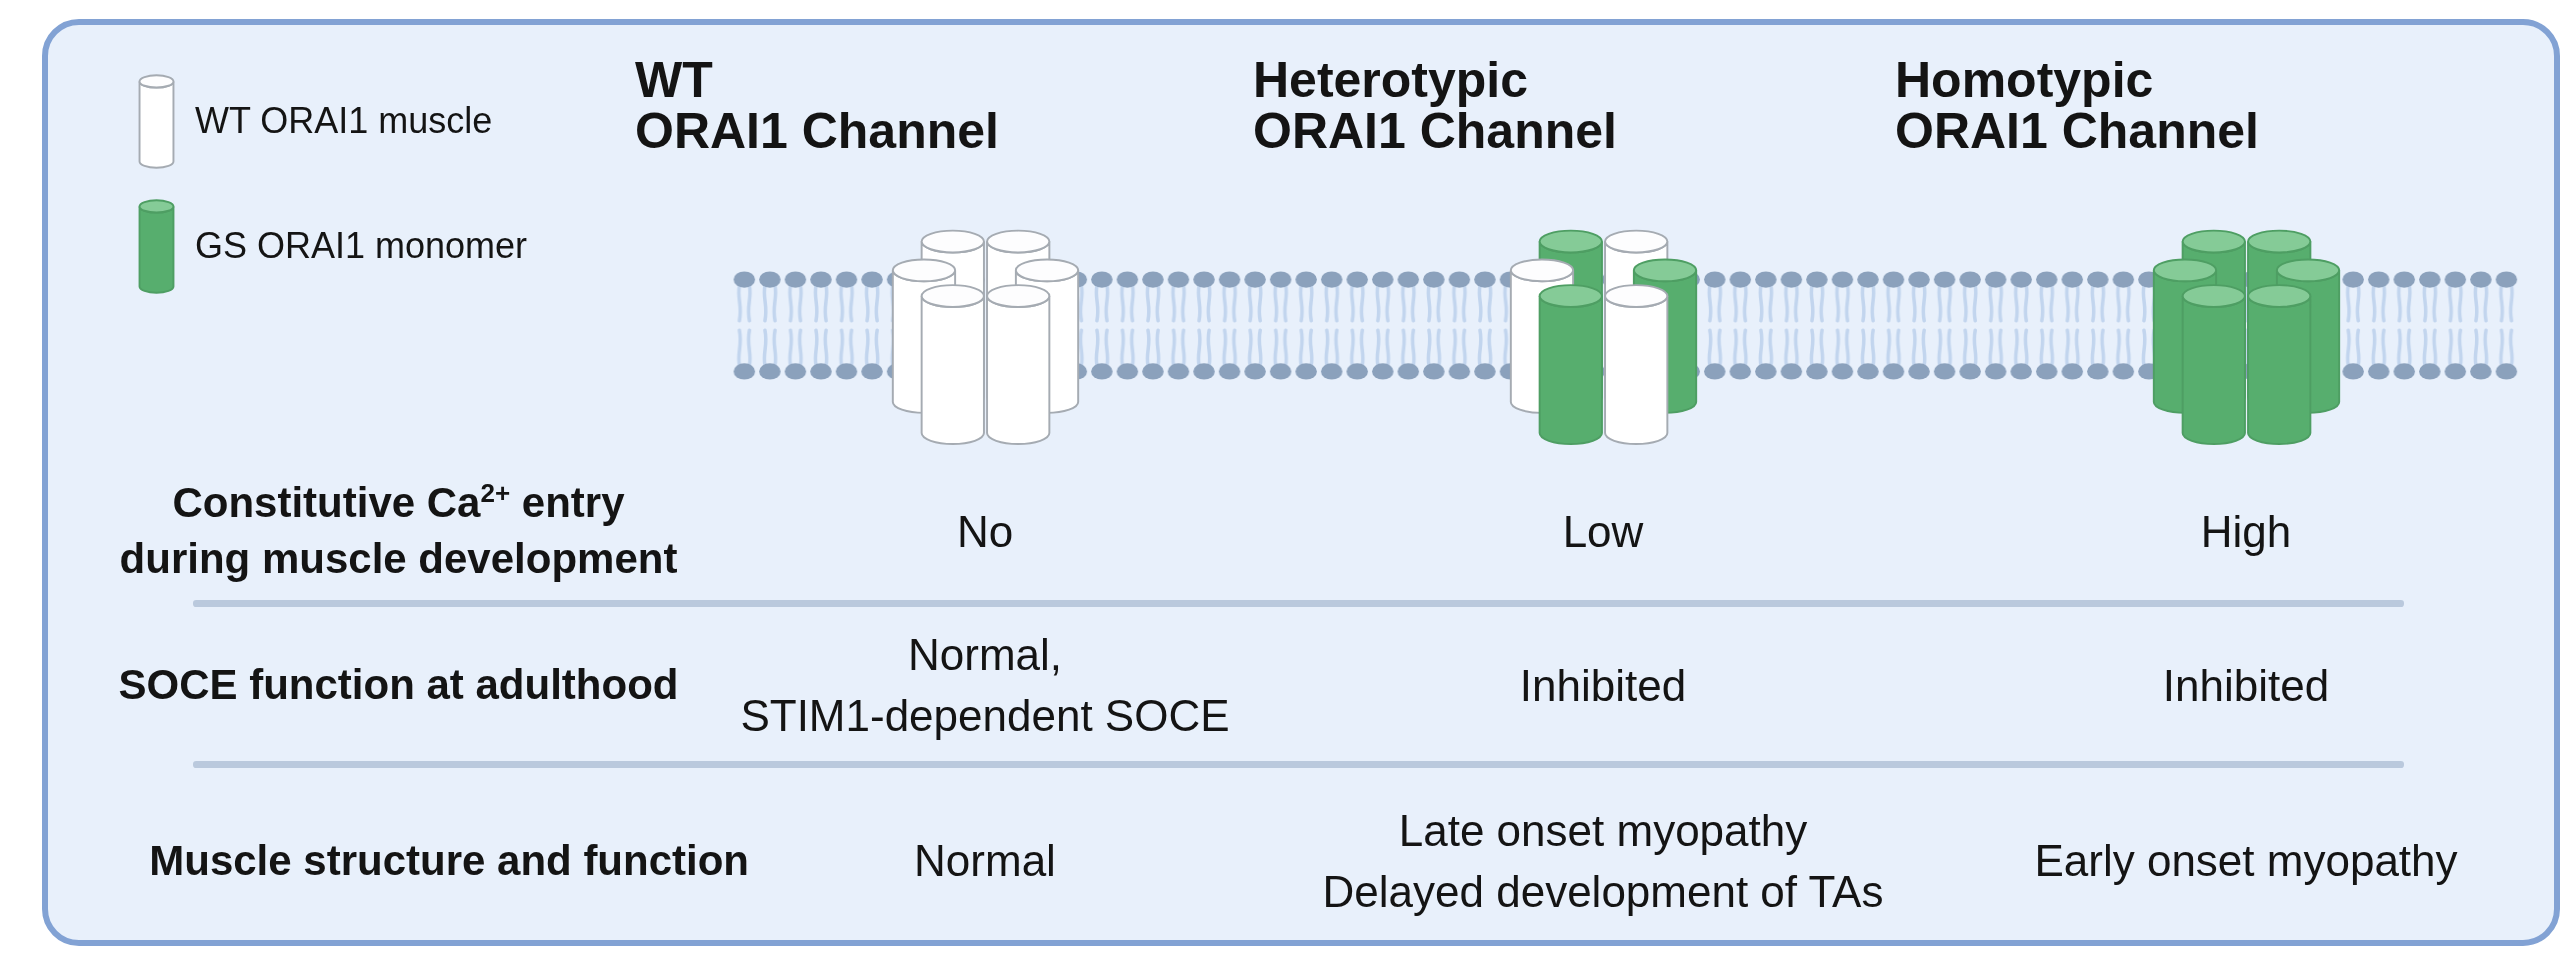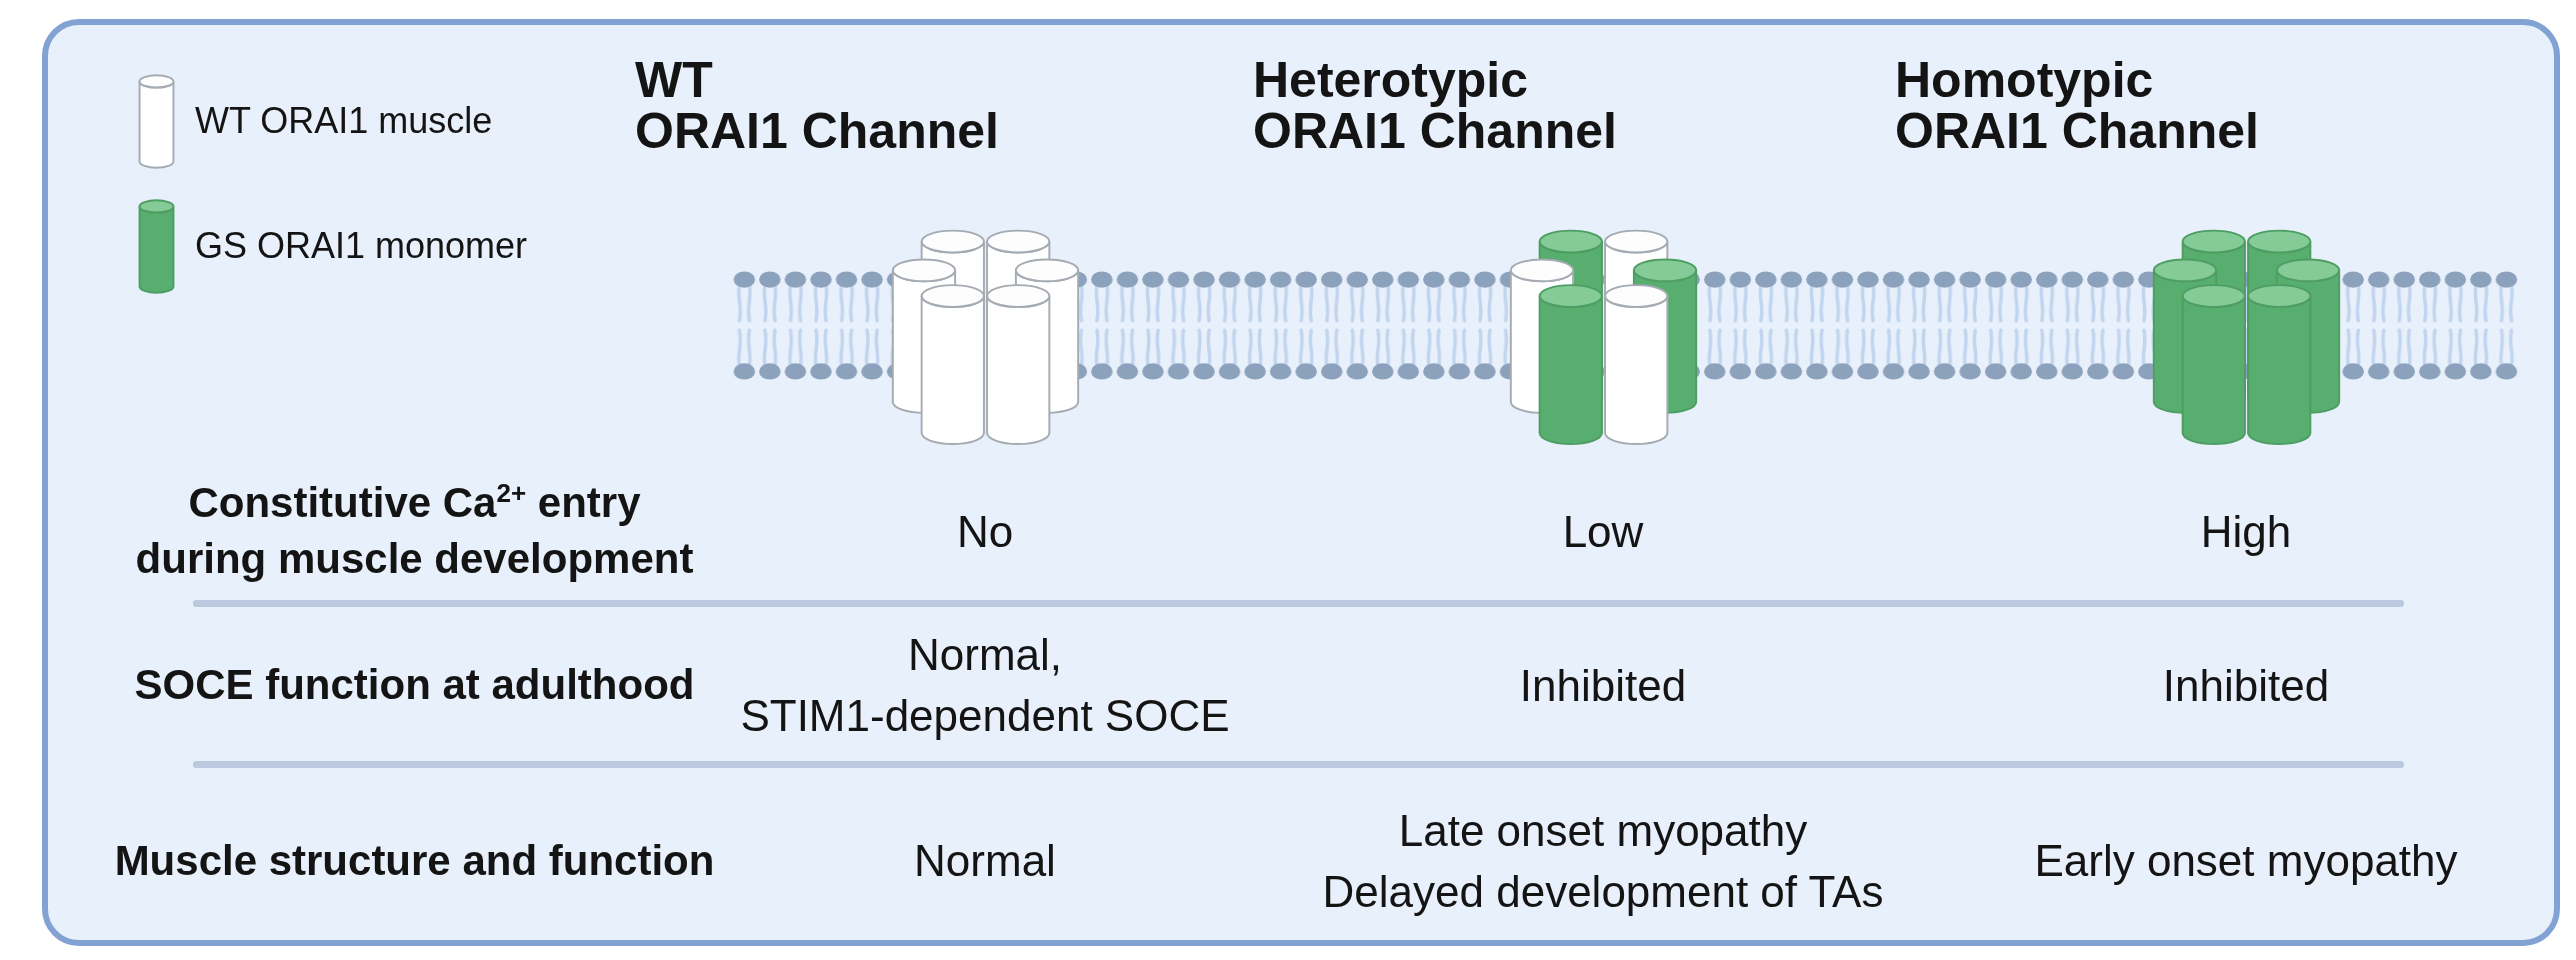--- a/index.html
+++ b/index.html
@@ -15,21 +15,21 @@
   .abs{position:absolute;}
   .legend-item{display:flex;align-items:center;gap:20px;}
   .legend-label{font-size:36px;font-weight:400;white-space:nowrap;}
   .col-header{
     width:701px;font-weight:700;font-size:50px;line-height:51px;
   }
   .cell{
     display:flex;flex-direction:column;justify-content:center;align-items:center;
     text-align:center;
   }
-  .row-label{font-weight:700;font-size:42px;line-height:56px;padding-left:16px;}
+  .row-label{font-weight:700;font-size:42px;line-height:56px;}
   .row-value{font-weight:400;font-size:44px;line-height:61px;}
   .row-label sup{font-size:0.62em;vertical-align:super;line-height:0;}
   .divider{position:absolute;height:7px;background:#bac9dd;border-radius:3.1px;}
   svg{display:block;overflow:visible;}
 </style>
 </head>
 <body>
 
 <div class="panel">
 
@@ -147,21 +147,21 @@
   </div>
   <div class="abs cell row-value" style="left:1189px;top:602px;width:732px;height:117px;">
     <span>Inhibited</span>
   </div>
   <div class="abs cell row-value" style="left:1832px;top:602px;width:732px;height:117px;">
     <span>Inhibited</span>
   </div>
 
   <div class="divider" style="left:145px;top:736px;width:2211px;"></div>
 
-  <div class="abs cell row-label" style="left:0px;top:775px;width:701px;height:122px;">
+  <div class="abs cell row-label" style="left:0px;top:775px;width:701px;height:122px;align-items:flex-end;">
     <div>
       <span>Muscle structure and function</span>
     </div>
   </div>
   <div class="abs cell row-value" style="left:571px;top:775px;width:732px;height:122px;">
     <span>Normal</span>
   </div>
   <div class="abs cell row-value" style="left:1189px;top:775px;width:732px;height:122px;">
     <span>Late onset myopathy</span>
     <span>Delayed development of TAs</span>

